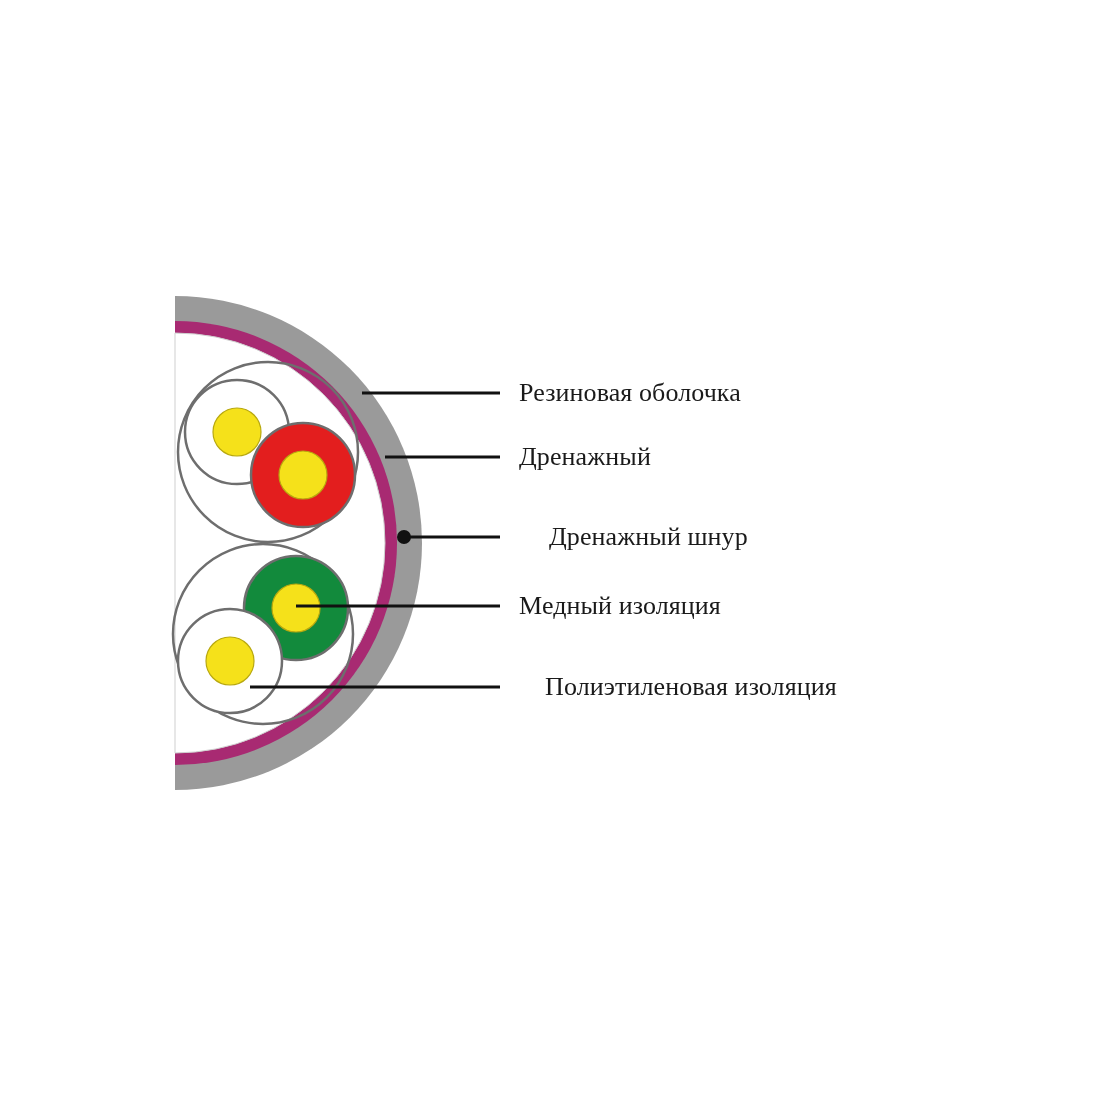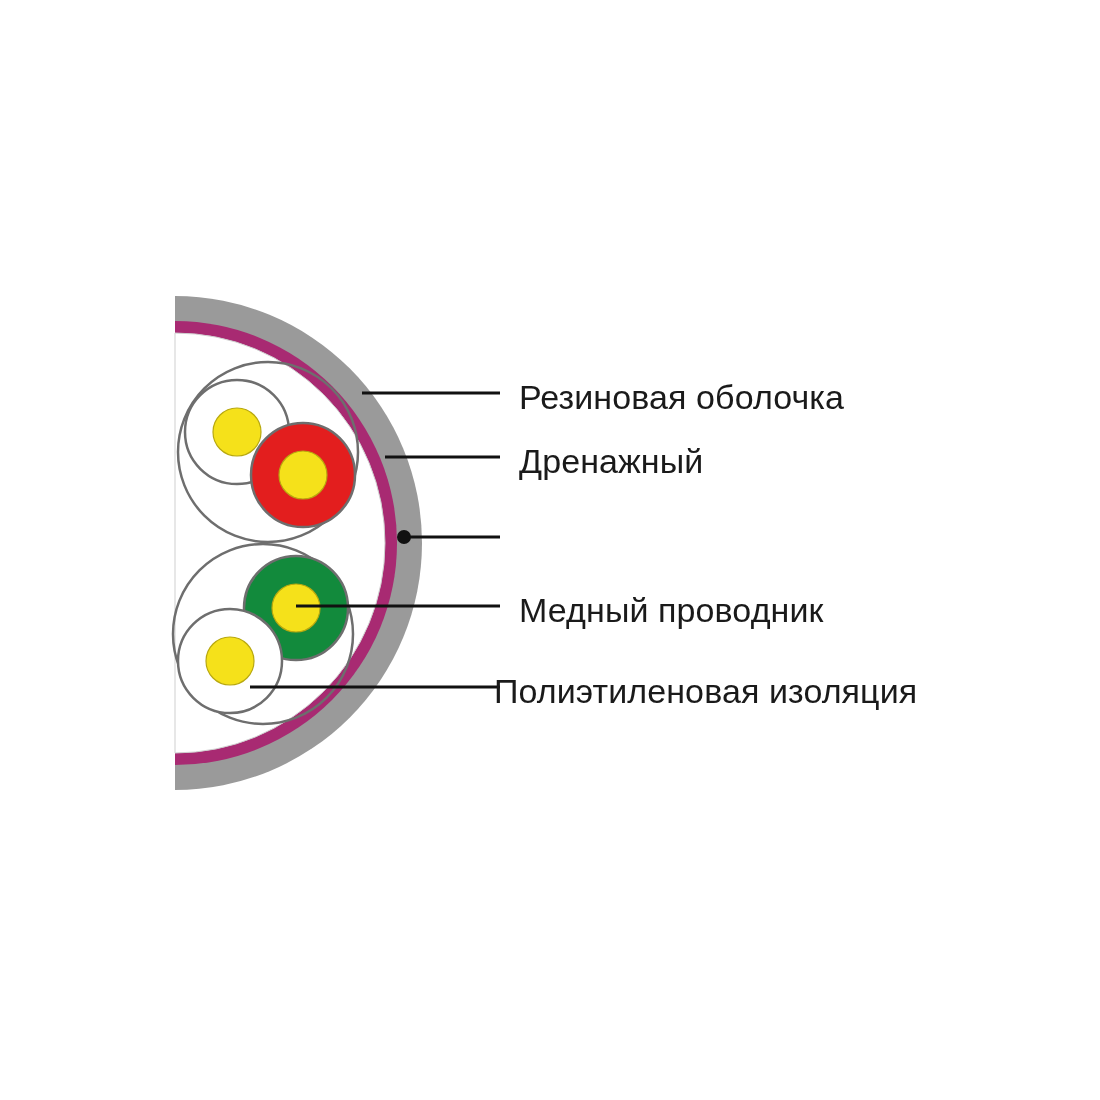--- a/index.html
+++ b/index.html
@@ -23,22 +23,22 @@
   #cable-svg {
     position: absolute;
     left: 0;
     top: 0;
     width: 1100px;
     height: 1100px;
     display: block;
   }
   .label-text {
     position: absolute;
-    font-family: Liberation Sans, sans-serif;
-    font-size: 34px;
+    font-family: Liberation Serif, serif;
+    font-size: 26px;
     line-height: 1;
     color: #1a1a1a;
     white-space: nowrap;
     letter-spacing: 0.1px;
   }
 </style>
 </head>
 <body>
 
 <div id="diagram-root">
@@ -67,16 +67,17 @@
         <line x1="385" y1="457" x2="500" y2="457" stroke="#111111" stroke-width="3"></line>
         <line x1="404" y1="537" x2="500" y2="537" stroke="#111111" stroke-width="3"></line>
         <circle cx="404" cy="537" r="7" fill="#111111"></circle>
         <line x1="296" y1="606" x2="500" y2="606" stroke="#111111" stroke-width="3"></line>
         <line x1="250" y1="687" x2="500" y2="687" stroke="#111111" stroke-width="3"></line>
       </g>
   </svg>
 
   <div class="label-text" style="left: 519px; top: 380px;">Резиновая оболочка</div>
   <div class="label-text" style="left: 519px; top: 444px;">Дренажный</div>
-  <div class="label-text" style="left: 519px; top: 593px;">Медный проводник</div>
-  <div class="label-text" style="left: 494px; top: 674px;">Полиэтиленовая изоляция</div>
+  <div class="label-text" style="left: 549px; top: 524px;">Дренажный шнур</div>
+  <div class="label-text" style="left: 519px; top: 593px;">Медный изоляция</div>
+  <div class="label-text" style="left: 545px; top: 674px;">Полиэтиленовая изоляция</div>
 
 </div>
 
 </body></html>

